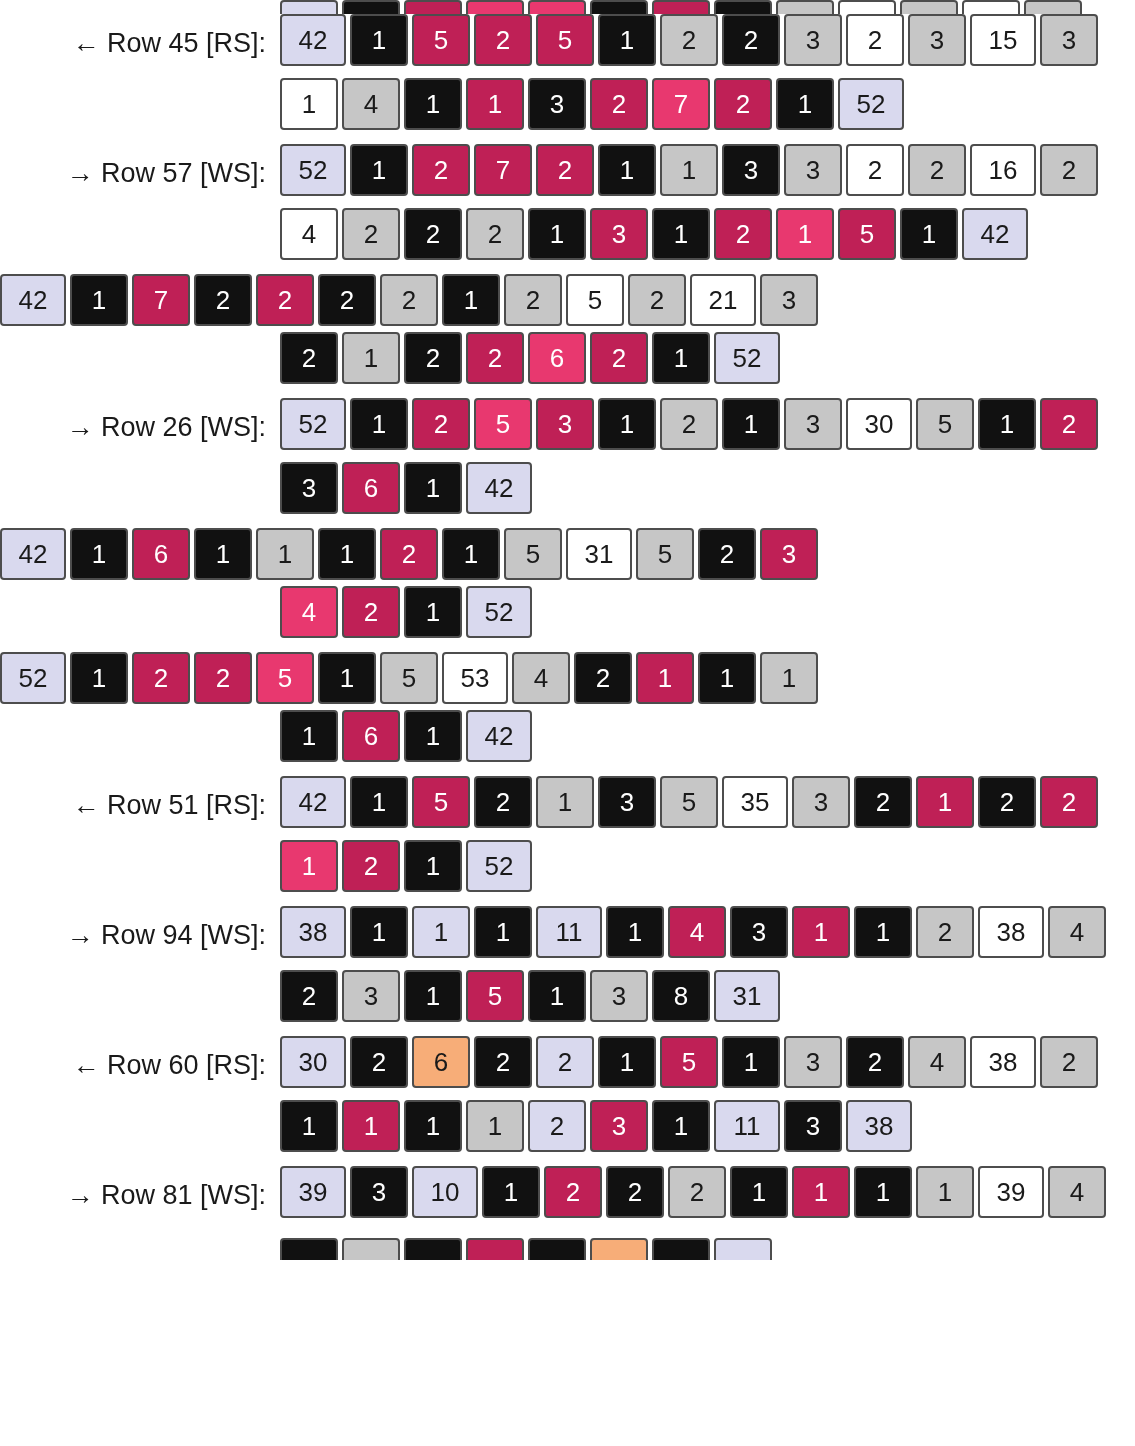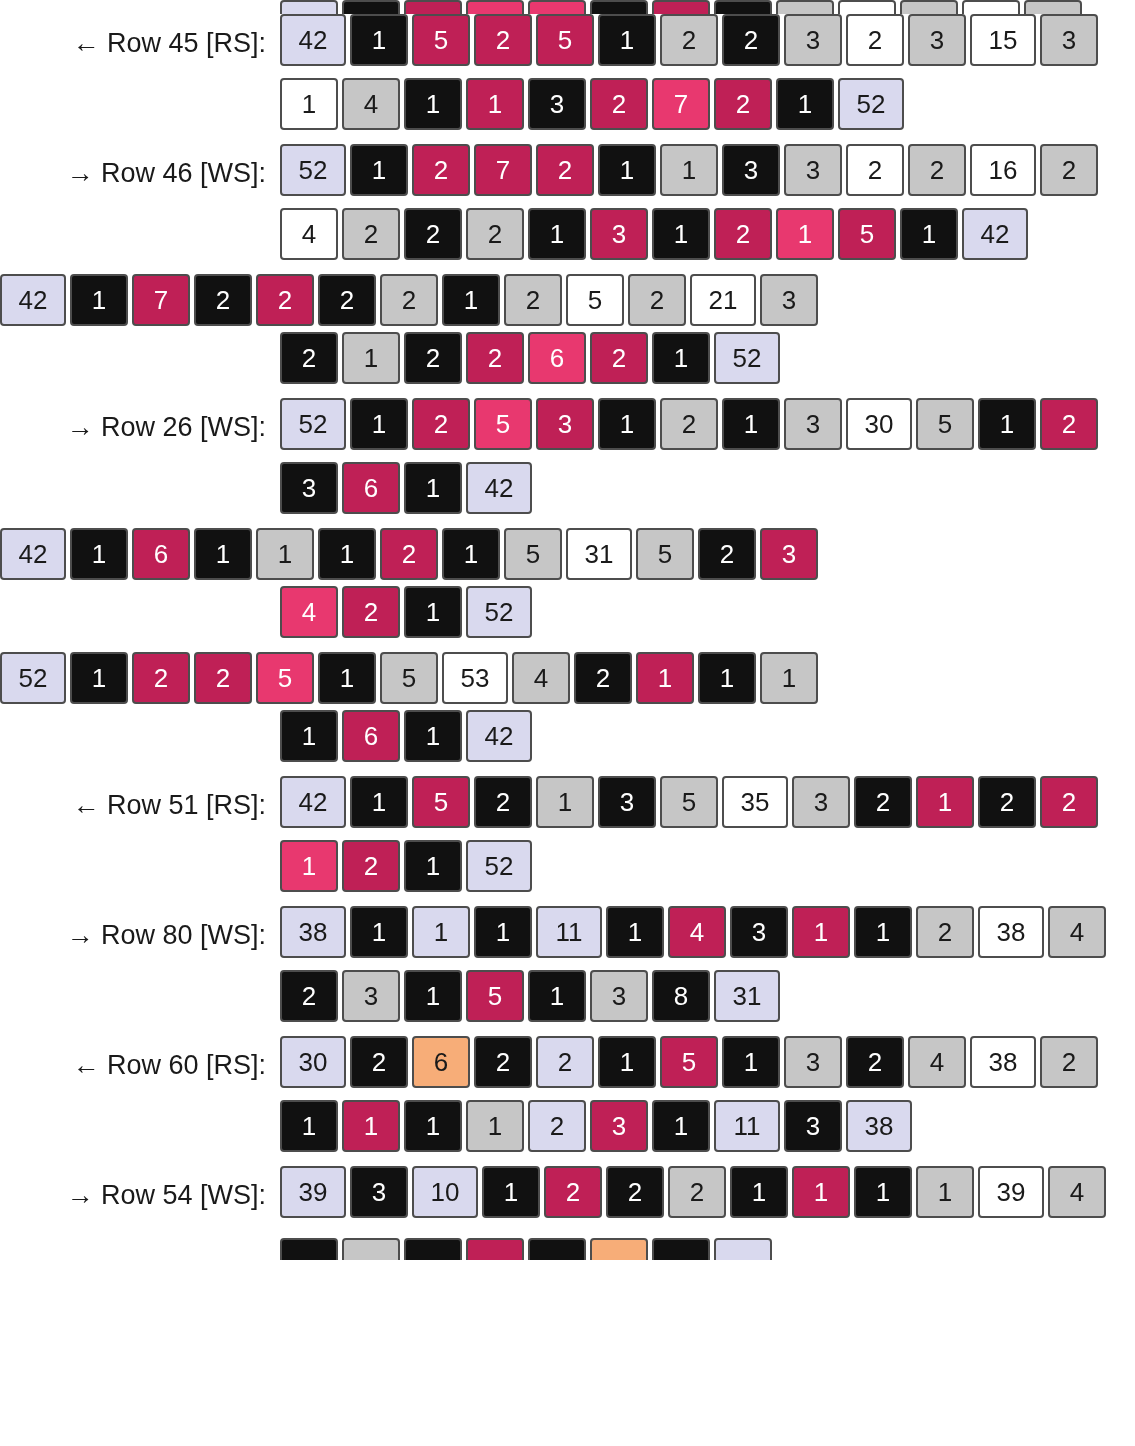--- a/index.html
+++ b/index.html
@@ -128,21 +128,21 @@
             <div class="cell" style="background: rgb(191, 32, 86); color: rgb(255, 255, 255);">2</div>
             <div class="cell" style="background: rgb(232, 56, 111); color: rgb(255, 255, 255);">7</div>
             <div class="cell" style="background: rgb(191, 32, 86); color: rgb(255, 255, 255);">2</div>
             <div class="cell" style="background: rgb(17, 17, 17); color: rgb(255, 255, 255);">1</div>
             <div class="cell wide" style="background: rgb(217, 217, 238); color: rgb(26, 26, 26);">52</div>
           </div>
         </div>
       </div>
       <div>
         <div class="row-block line">
-          <div class="row-label">→ Row 46 [WS]:</div>
+          <div class="row-label">→ Row 57 [WS]:</div>
           <div class="cells">
             <div class="cell wide" style="background: rgb(217, 217, 238); color: rgb(26, 26, 26);">52</div>
             <div class="cell" style="background: rgb(17, 17, 17); color: rgb(255, 255, 255);">1</div>
             <div class="cell" style="background: rgb(191, 32, 86); color: rgb(255, 255, 255);">2</div>
             <div class="cell" style="background: rgb(191, 32, 86); color: rgb(255, 255, 255);">7</div>
             <div class="cell" style="background: rgb(191, 32, 86); color: rgb(255, 255, 255);">2</div>
             <div class="cell" style="background: rgb(17, 17, 17); color: rgb(255, 255, 255);">1</div>
             <div class="cell" style="background: rgb(198, 198, 198); color: rgb(26, 26, 26);">1</div>
             <div class="cell" style="background: rgb(17, 17, 17); color: rgb(255, 255, 255);">3</div>
             <div class="cell" style="background: rgb(198, 198, 198); color: rgb(26, 26, 26);">3</div>
@@ -311,21 +311,21 @@
           <div class="cells">
             <div class="cell" style="background: rgb(232, 56, 111); color: rgb(255, 255, 255);">1</div>
             <div class="cell" style="background: rgb(191, 32, 86); color: rgb(255, 255, 255);">2</div>
             <div class="cell" style="background: rgb(17, 17, 17); color: rgb(255, 255, 255);">1</div>
             <div class="cell wide" style="background: rgb(217, 217, 238); color: rgb(26, 26, 26);">52</div>
           </div>
         </div>
       </div>
       <div>
         <div class="row-block line">
-          <div class="row-label">→ Row 80 [WS]:</div>
+          <div class="row-label">→ Row 94 [WS]:</div>
           <div class="cells">
             <div class="cell wide" style="background: rgb(217, 217, 238); color: rgb(26, 26, 26);">38</div>
             <div class="cell" style="background: rgb(17, 17, 17); color: rgb(255, 255, 255);">1</div>
             <div class="cell" style="background: rgb(217, 217, 238); color: rgb(26, 26, 26);">1</div>
             <div class="cell" style="background: rgb(17, 17, 17); color: rgb(255, 255, 255);">1</div>
             <div class="cell wide" style="background: rgb(217, 217, 238); color: rgb(26, 26, 26);">11</div>
             <div class="cell" style="background: rgb(17, 17, 17); color: rgb(255, 255, 255);">1</div>
             <div class="cell" style="background: rgb(191, 32, 86); color: rgb(255, 255, 255);">4</div>
             <div class="cell" style="background: rgb(17, 17, 17); color: rgb(255, 255, 255);">3</div>
             <div class="cell" style="background: rgb(191, 32, 86); color: rgb(255, 255, 255);">1</div>
@@ -379,21 +379,21 @@
             <div class="cell" style="background: rgb(191, 32, 86); color: rgb(255, 255, 255);">3</div>
             <div class="cell" style="background: rgb(17, 17, 17); color: rgb(255, 255, 255);">1</div>
             <div class="cell wide" style="background: rgb(217, 217, 238); color: rgb(26, 26, 26);">11</div>
             <div class="cell" style="background: rgb(17, 17, 17); color: rgb(255, 255, 255);">3</div>
             <div class="cell wide" style="background: rgb(217, 217, 238); color: rgb(26, 26, 26);">38</div>
           </div>
         </div>
       </div>
       <div>
         <div class="row-block line second">
-          <div class="row-label">→ Row 54 [WS]:</div>
+          <div class="row-label">→ Row 81 [WS]:</div>
           <div class="cells">
             <div class="cell wide" style="background: rgb(217, 217, 238); color: rgb(26, 26, 26);">39</div>
             <div class="cell" style="background: rgb(17, 17, 17); color: rgb(255, 255, 255);">3</div>
             <div class="cell wide" style="background: rgb(217, 217, 238); color: rgb(26, 26, 26);">10</div>
             <div class="cell" style="background: rgb(17, 17, 17); color: rgb(255, 255, 255);">1</div>
             <div class="cell" style="background: rgb(191, 32, 86); color: rgb(255, 255, 255);">2</div>
             <div class="cell" style="background: rgb(17, 17, 17); color: rgb(255, 255, 255);">2</div>
             <div class="cell" style="background: rgb(198, 198, 198); color: rgb(26, 26, 26);">2</div>
             <div class="cell" style="background: rgb(17, 17, 17); color: rgb(255, 255, 255);">1</div>
             <div class="cell" style="background: rgb(191, 32, 86); color: rgb(255, 255, 255);">1</div>

